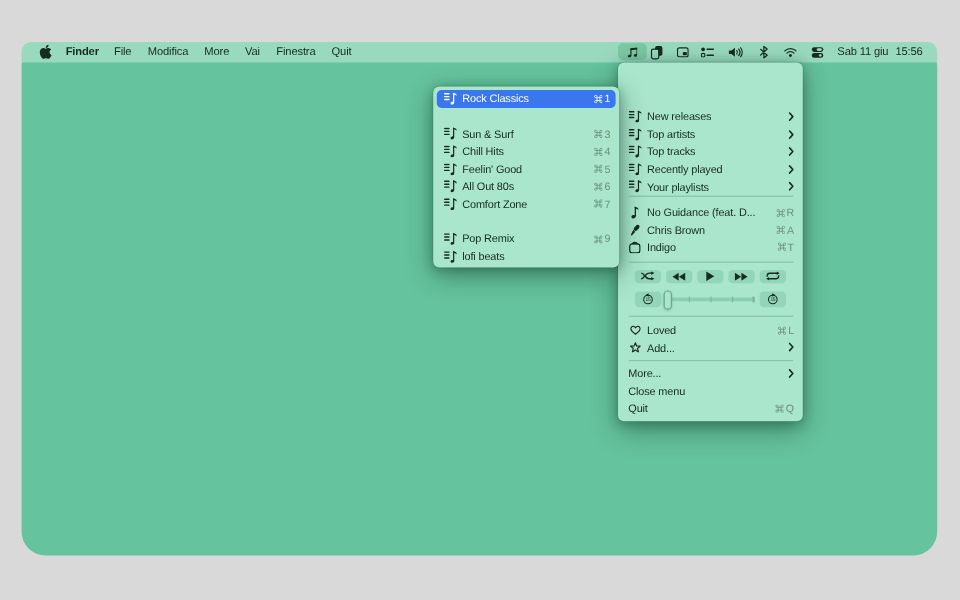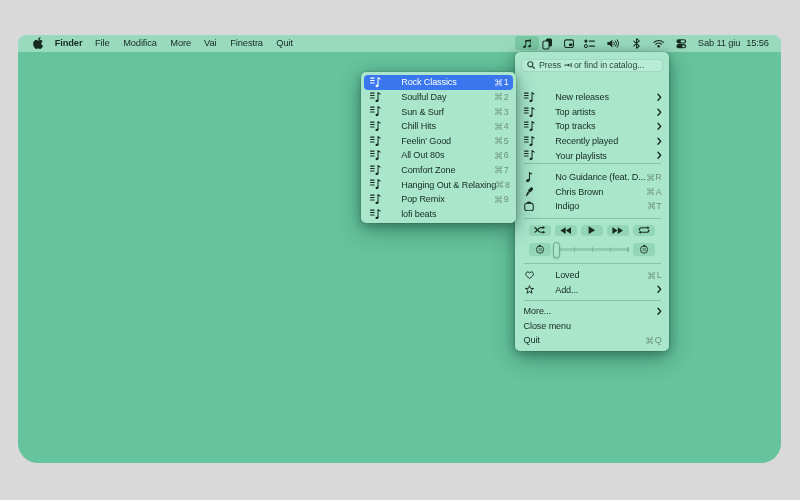--- a/index.html
+++ b/index.html
@@ -8,21 +8,21 @@
 .bi { position:absolute; display:inline-flex; }
 .selbox { position:absolute; top:1.4px; width:24px; height:14.4px; background:#7cc8a4; border-radius:4px; }
 .menu { position:absolute; background:#a9e6cc; border-radius:5px;
   box-shadow:0 0 0 0.5px rgba(25,70,50,.22), 0 7px 22px rgba(10,50,35,.42), 0 2px 9px rgba(10,50,35,.30); }
 #rmenu { left:515px; top:51.5px; width:154px; height:299.5px; z-index:5; }
 #lmenu { left:361px; top:72.4px; width:155px; height:150.2px; z-index:6; }
 .mrow { position:absolute; left:3.2px; right:3.2px; height:14.6px; border-radius:4px; display:flex; align-items:center; font-size:9.1px; letter-spacing:-0.12px; color:#172b21; }
 .mrow.hl { background:#8ccfad; }
 .mrow.bl { background:#3a76ee; color:#fff; }
 .mrow .ic { width:14px; margin-left:4px; display:inline-flex; justify-content:center; flex:none; }
-.mrow .lb { white-space:pre; margin-left:19px; }
+.mrow .lb { white-space:pre; margin-left:3px; }
 .mrow.noic .lb { margin-left:5.4px; }
 .mrow .rt { margin-left:auto; margin-right:4.2px; display:inline-flex; align-items:center; }
 .sl { font-size:8.9px; margin-left:1.4px; }
 .sep { position:absolute; left:8.5px; right:8.5px; height:1px; background:rgba(23,70,48,.22); }
 .sbox { position:absolute; left:6px; top:7.5px; width:142px; height:12.8px; background:#b7ecd6;
   border:0.7px solid rgba(30,80,55,.13); border-radius:4px; display:flex; align-items:center; }
 .ph { font-size:8.9px; color:#2f4c40; letter-spacing:-0.1px; display:inline-flex; align-items:center; white-space:pre; }
 .pbtn { position:absolute; background:#93d6b7; border-radius:3.5px; display:flex; align-items:center; justify-content:center; }
 .track { position:absolute; height:2.6px; background:#8fcfb1; border-radius:1.3px; }
 .tick { position:absolute; width:1.6px; height:5.6px; background:#7bb99c; border-radius:0.8px; }
@@ -109,33 +109,20 @@
           </g>
           <rect x="4.6" y="1.25" width="4.3" height="2.2" rx="1.1" fill="#99dabf"></rect>
           <rect x="6.4" y="6.2" width="2.3" height="1.95" rx="0.4" fill="#99dabf"></rect>
         </svg>
       </span>
       <span class="bt" style="left:679.8px">Sab 11 giu</span>
       <span class="bt" style="left:728.2px">15:56</span>
     </div>
 </div>
 <div class="menu" id="rmenu">
-  <div class="sbox">
-      <span style="margin:0 4px 0 5px;display:inline-flex">
-        <svg width="8" height="8" viewBox="0 0 8 8" style="">
-          <circle cx="3.3" cy="3.3" r="2.55" fill="none" stroke="#2f4c40" stroke-width="1.15"></circle>
-          <path d="M5.2 5.2 L7.3 7.3" stroke="#2f4c40" stroke-width="1.25" stroke-linecap="round"></path>
-        </svg>
-      </span>
-      <span class="ph">Press&nbsp;<svg width="8" height="6.2" viewBox="0 0 8 6.2" style="">
-          <path d="M0.4 3.1 H4.6" stroke="#2f4c40" stroke-width="1.1"></path>
-          <path d="M3.9 1.45 L6.3 3.1 L3.9 4.75 Z" fill="#2f4c40"></path>
-          <path d="M7.2 1.0 V5.2" stroke="#2f4c40" stroke-width="1.15"></path>
-        </svg>&nbsp;or find in catalog...</span>
-    </div>
     <div class="mrow" style="top:38.4px">
       <span class="ic">
         <svg width="10.8" height="10.4" viewBox="0 0 10.8 10.4" style="">
           <g fill="#172b21">
             <rect x="0" y="0.5" width="4.7" height="1.15" rx="0.55"></rect>
             <rect x="0" y="2.95" width="4.7" height="1.15" rx="0.55"></rect>
             <rect x="0" y="5.4" width="4.7" height="1.15" rx="0.55"></rect>
             <ellipse cx="6.95" cy="8.9" rx="1.5" ry="1.2" transform="rotate(-18 6.95 8.9)"></ellipse>
             <rect x="7.55" y="0.25" width="1.0" height="8.65" rx="0.5"></rect>
             <path d="M7.65 0.2 L9.7 1.05 Q10.5 1.4 10.5 2.35 L10.5 3.35 Q10.5 2.55 9.6 2.2 L7.65 1.5 Z"></path>
@@ -404,41 +391,20 @@
         </svg>
       </span>
       <span class="lb" style="color:#fff">Rock Classics</span>
       <span class="rt">
         <svg width="7.4" height="7.4" viewBox="0.8 1 12.4 12.4" style="">
           <path d="M5 5 h4 v4 h-4 z M5 5 V3.4 A1.7 1.7 0 1 0 3.3 5.1 L5 5 M9 5 V3.4 A1.7 1.7 0 1 1 10.7 5.1 L9 5 M9 9 V10.6 A1.7 1.7 0 1 0 10.7 8.9 L9 9 M5 9 V10.6 A1.7 1.7 0 1 1 3.3 8.9 L5 9" fill="none" stroke="#fff" stroke-width="1.15" stroke-linejoin="round"></path>
         </svg>
         <span class="sl" style="color:#fff">1</span>
       </span>
     </div>
-    <div class="mrow" style="top:17.4px">
-      <span class="ic">
-        <svg width="10.8" height="10.4" viewBox="0 0 10.8 10.4" style="">
-          <g fill="#172b21">
-            <rect x="0" y="0.5" width="4.7" height="1.15" rx="0.55"></rect>
-            <rect x="0" y="2.95" width="4.7" height="1.15" rx="0.55"></rect>
-            <rect x="0" y="5.4" width="4.7" height="1.15" rx="0.55"></rect>
-            <ellipse cx="6.95" cy="8.9" rx="1.5" ry="1.2" transform="rotate(-18 6.95 8.9)"></ellipse>
-            <rect x="7.55" y="0.25" width="1.0" height="8.65" rx="0.5"></rect>
-            <path d="M7.65 0.2 L9.7 1.05 Q10.5 1.4 10.5 2.35 L10.5 3.35 Q10.5 2.55 9.6 2.2 L7.65 1.5 Z"></path>
-          </g>
-        </svg>
-      </span>
-      <span class="lb">Soulful Day</span>
-      <span class="rt">
-        <svg width="7.4" height="7.4" viewBox="0.8 1 12.4 12.4" style="">
-          <path d="M5 5 h4 v4 h-4 z M5 5 V3.4 A1.7 1.7 0 1 0 3.3 5.1 L5 5 M9 5 V3.4 A1.7 1.7 0 1 1 10.7 5.1 L9 5 M9 9 V10.6 A1.7 1.7 0 1 0 10.7 8.9 L9 9 M5 9 V10.6 A1.7 1.7 0 1 1 3.3 8.9 L5 9" fill="none" stroke="#6d907d" stroke-width="1.15" stroke-linejoin="round"></path>
-        </svg>
-        <span class="sl" style="color:#6d907d">2</span>
-      </span>
-    </div>
     <div class="mrow" style="top:32.0px">
       <span class="ic">
         <svg width="10.8" height="10.4" viewBox="0 0 10.8 10.4" style="">
           <g fill="#172b21">
             <rect x="0" y="0.5" width="4.7" height="1.15" rx="0.55"></rect>
             <rect x="0" y="2.95" width="4.7" height="1.15" rx="0.55"></rect>
             <rect x="0" y="5.4" width="4.7" height="1.15" rx="0.55"></rect>
             <ellipse cx="6.95" cy="8.9" rx="1.5" ry="1.2" transform="rotate(-18 6.95 8.9)"></ellipse>
             <rect x="7.55" y="0.25" width="1.0" height="8.65" rx="0.5"></rect>
             <path d="M7.65 0.2 L9.7 1.05 Q10.5 1.4 10.5 2.35 L10.5 3.35 Q10.5 2.55 9.6 2.2 L7.65 1.5 Z"></path>
@@ -528,41 +494,20 @@
             <path d="M7.65 0.2 L9.7 1.05 Q10.5 1.4 10.5 2.35 L10.5 3.35 Q10.5 2.55 9.6 2.2 L7.65 1.5 Z"></path>
           </g>
         </svg>
       </span>
       <span class="lb">Comfort Zone</span>
       <span class="rt">
         <svg width="7.4" height="7.4" viewBox="0.8 1 12.4 12.4" style="">
           <path d="M5 5 h4 v4 h-4 z M5 5 V3.4 A1.7 1.7 0 1 0 3.3 5.1 L5 5 M9 5 V3.4 A1.7 1.7 0 1 1 10.7 5.1 L9 5 M9 9 V10.6 A1.7 1.7 0 1 0 10.7 8.9 L9 9 M5 9 V10.6 A1.7 1.7 0 1 1 3.3 8.9 L5 9" fill="none" stroke="#6d907d" stroke-width="1.15" stroke-linejoin="round"></path>
         </svg>
         <span class="sl" style="color:#6d907d">7</span>
-      </span>
-    </div>
-    <div class="mrow" style="top:105.0px">
-      <span class="ic">
-        <svg width="10.8" height="10.4" viewBox="0 0 10.8 10.4" style="">
-          <g fill="#172b21">
-            <rect x="0" y="0.5" width="4.7" height="1.15" rx="0.55"></rect>
-            <rect x="0" y="2.95" width="4.7" height="1.15" rx="0.55"></rect>
-            <rect x="0" y="5.4" width="4.7" height="1.15" rx="0.55"></rect>
-            <ellipse cx="6.95" cy="8.9" rx="1.5" ry="1.2" transform="rotate(-18 6.95 8.9)"></ellipse>
-            <rect x="7.55" y="0.25" width="1.0" height="8.65" rx="0.5"></rect>
-            <path d="M7.65 0.2 L9.7 1.05 Q10.5 1.4 10.5 2.35 L10.5 3.35 Q10.5 2.55 9.6 2.2 L7.65 1.5 Z"></path>
-          </g>
-        </svg>
-      </span>
-      <span class="lb">Hanging Out &amp; Relaxing</span>
-      <span class="rt">
-        <svg width="7.4" height="7.4" viewBox="0.8 1 12.4 12.4" style="">
-          <path d="M5 5 h4 v4 h-4 z M5 5 V3.4 A1.7 1.7 0 1 0 3.3 5.1 L5 5 M9 5 V3.4 A1.7 1.7 0 1 1 10.7 5.1 L9 5 M9 9 V10.6 A1.7 1.7 0 1 0 10.7 8.9 L9 9 M5 9 V10.6 A1.7 1.7 0 1 1 3.3 8.9 L5 9" fill="none" stroke="#6d907d" stroke-width="1.15" stroke-linejoin="round"></path>
-        </svg>
-        <span class="sl" style="color:#6d907d">8</span>
       </span>
     </div>
     <div class="mrow" style="top:119.6px">
       <span class="ic">
         <svg width="10.8" height="10.4" viewBox="0 0 10.8 10.4" style="">
           <g fill="#172b21">
             <rect x="0" y="0.5" width="4.7" height="1.15" rx="0.55"></rect>
             <rect x="0" y="2.95" width="4.7" height="1.15" rx="0.55"></rect>
             <rect x="0" y="5.4" width="4.7" height="1.15" rx="0.55"></rect>
             <ellipse cx="6.95" cy="8.9" rx="1.5" ry="1.2" transform="rotate(-18 6.95 8.9)"></ellipse>

